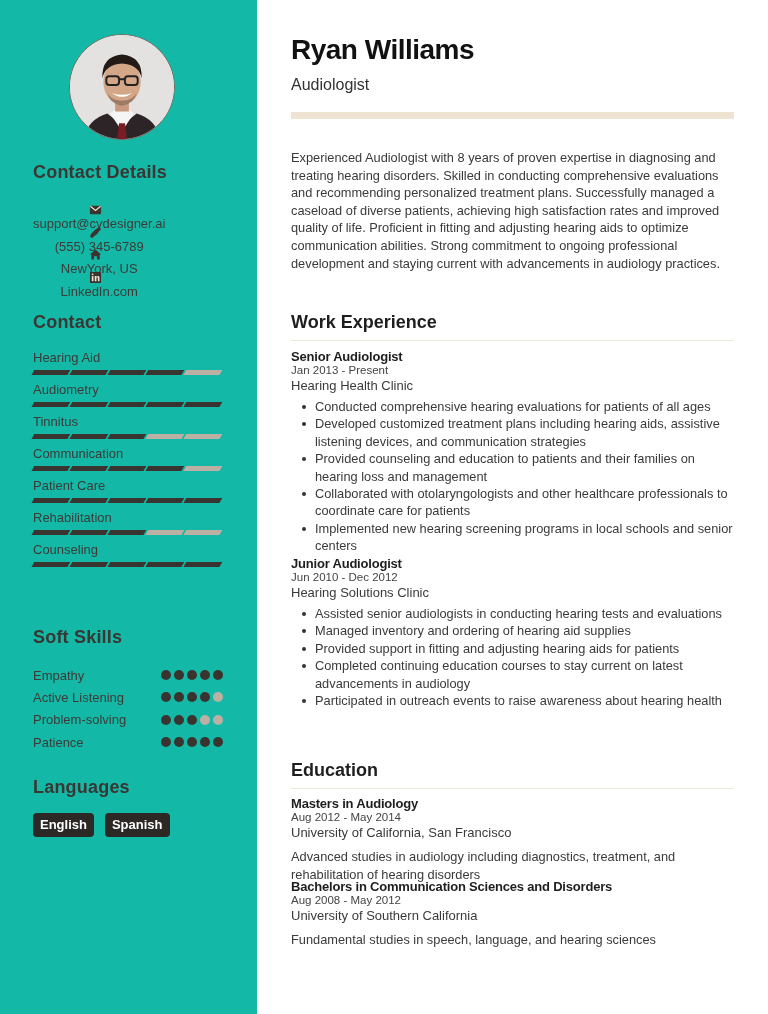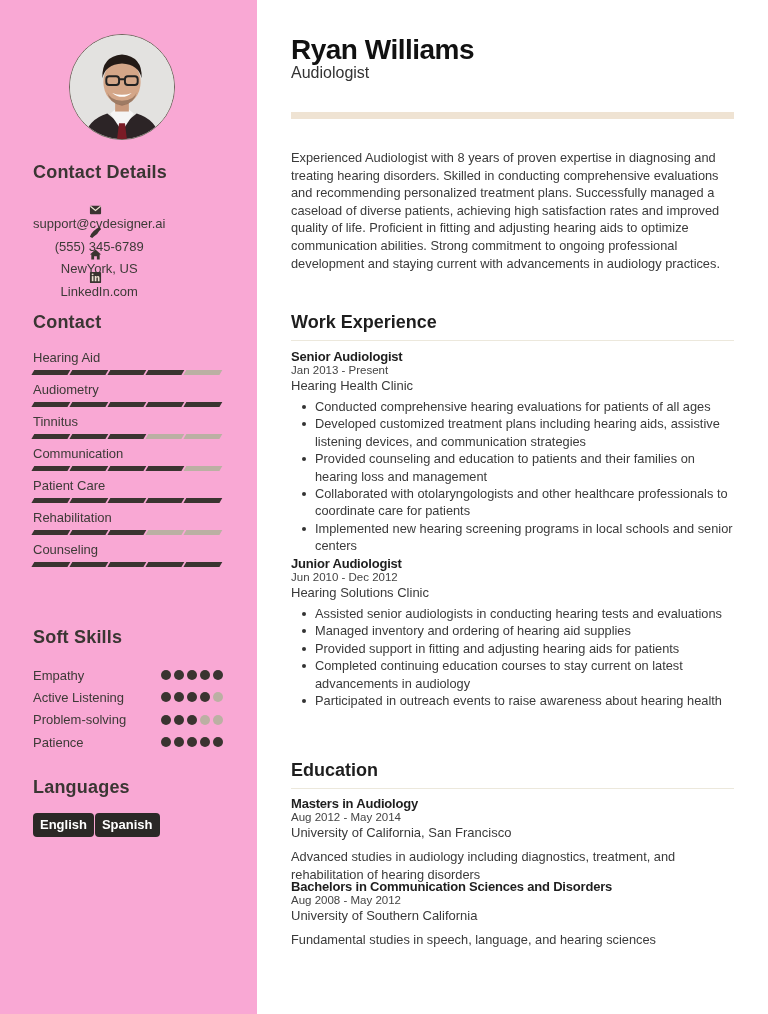--- a/index.html
+++ b/index.html
@@ -1,21 +1,21 @@
 <!DOCTYPE html>
 <html><head>
 <meta charset="utf-8">
 <style>
   * { margin: 0; padding: 0; box-sizing: border-box; }
   html, body { width: 768px; height: 1014px; background: #ffffff; overflow: hidden; }
   body { font-family: "Liberation Sans", sans-serif; color: #2b2b2b; position: relative; }
 
   .sidebar {
     position: absolute; left: 0; top: 0; width: 257px; height: 1014px;
-    background: #f9a8d4;
+    background: #14b8a6;
   }
   .photo {
     position: absolute; left: 69px; top: 34px; width: 106px; height: 106px;
     border-radius: 50%; border: 1.5px solid #6e655c; overflow: hidden;
     background: #e4e3e1;
   }
   .photo svg { width: 100%; height: 100%; display: block; }
 
   .side-h {
     position: absolute; left: 33px; font-size: 18px; font-weight: bold;
@@ -37,29 +37,29 @@
   .bar.off { background: #bbb0a3; }
 
   .soft { position: absolute; left: 33px; top: 664px; width: 190px; }
   .soft-row { display: flex; justify-content: space-between; align-items: center; height: 22.3px; }
   .soft-name { font-size: 13px; color: #3d3a37; }
   .dots { display: flex; gap: 3px; }
   .dot { width: 10px; height: 10px; border-radius: 50%; }
   .dot.on { background: #3a3430; }
   .dot.off { background: #bbb0a3; }
 
-  .langs { position: absolute; left: 33px; top: 813px; display: flex; gap: 1px; }
+  .langs { position: absolute; left: 33px; top: 813px; display: flex; gap: 11px; }
   .lang {
     background: #2b2826; color: #ffffff; font-size: 13px; font-weight: bold;
     padding: 0 7px; height: 24px; line-height: 24px; border-radius: 4px;
   }
 
   .main { position: absolute; left: 291px; top: 0; width: 443px; }
   .name { position: absolute; top: 34px; font-size: 28px; font-weight: bold; color: #111; letter-spacing: -0.5px; }
-  .role { position: absolute; top: 64px; font-size: 16px; color: #333; }
+  .role { position: absolute; top: 76px; font-size: 16px; color: #333; }
   .accent-bar { position: absolute; top: 112px; left: 0; width: 443px; height: 7px; background: #efe3d3; }
   .summary { position: absolute; top: 149px; width: 448px; font-size: 12.8px; line-height: 17.6px; color: #3a3a3a; }
 
   .sec-h {
     position: absolute; left: 0; width: 443px; font-size: 18px; font-weight: bold;
     color: #1e1e1e; padding-bottom: 7px; border-bottom: 1px solid #ece8dc;
   }
 
   .entry { position: absolute; left: 0; width: 443px; }
   .entry-top { display: flex; justify-content: space-between; align-items: baseline; flex-direction: column; }

